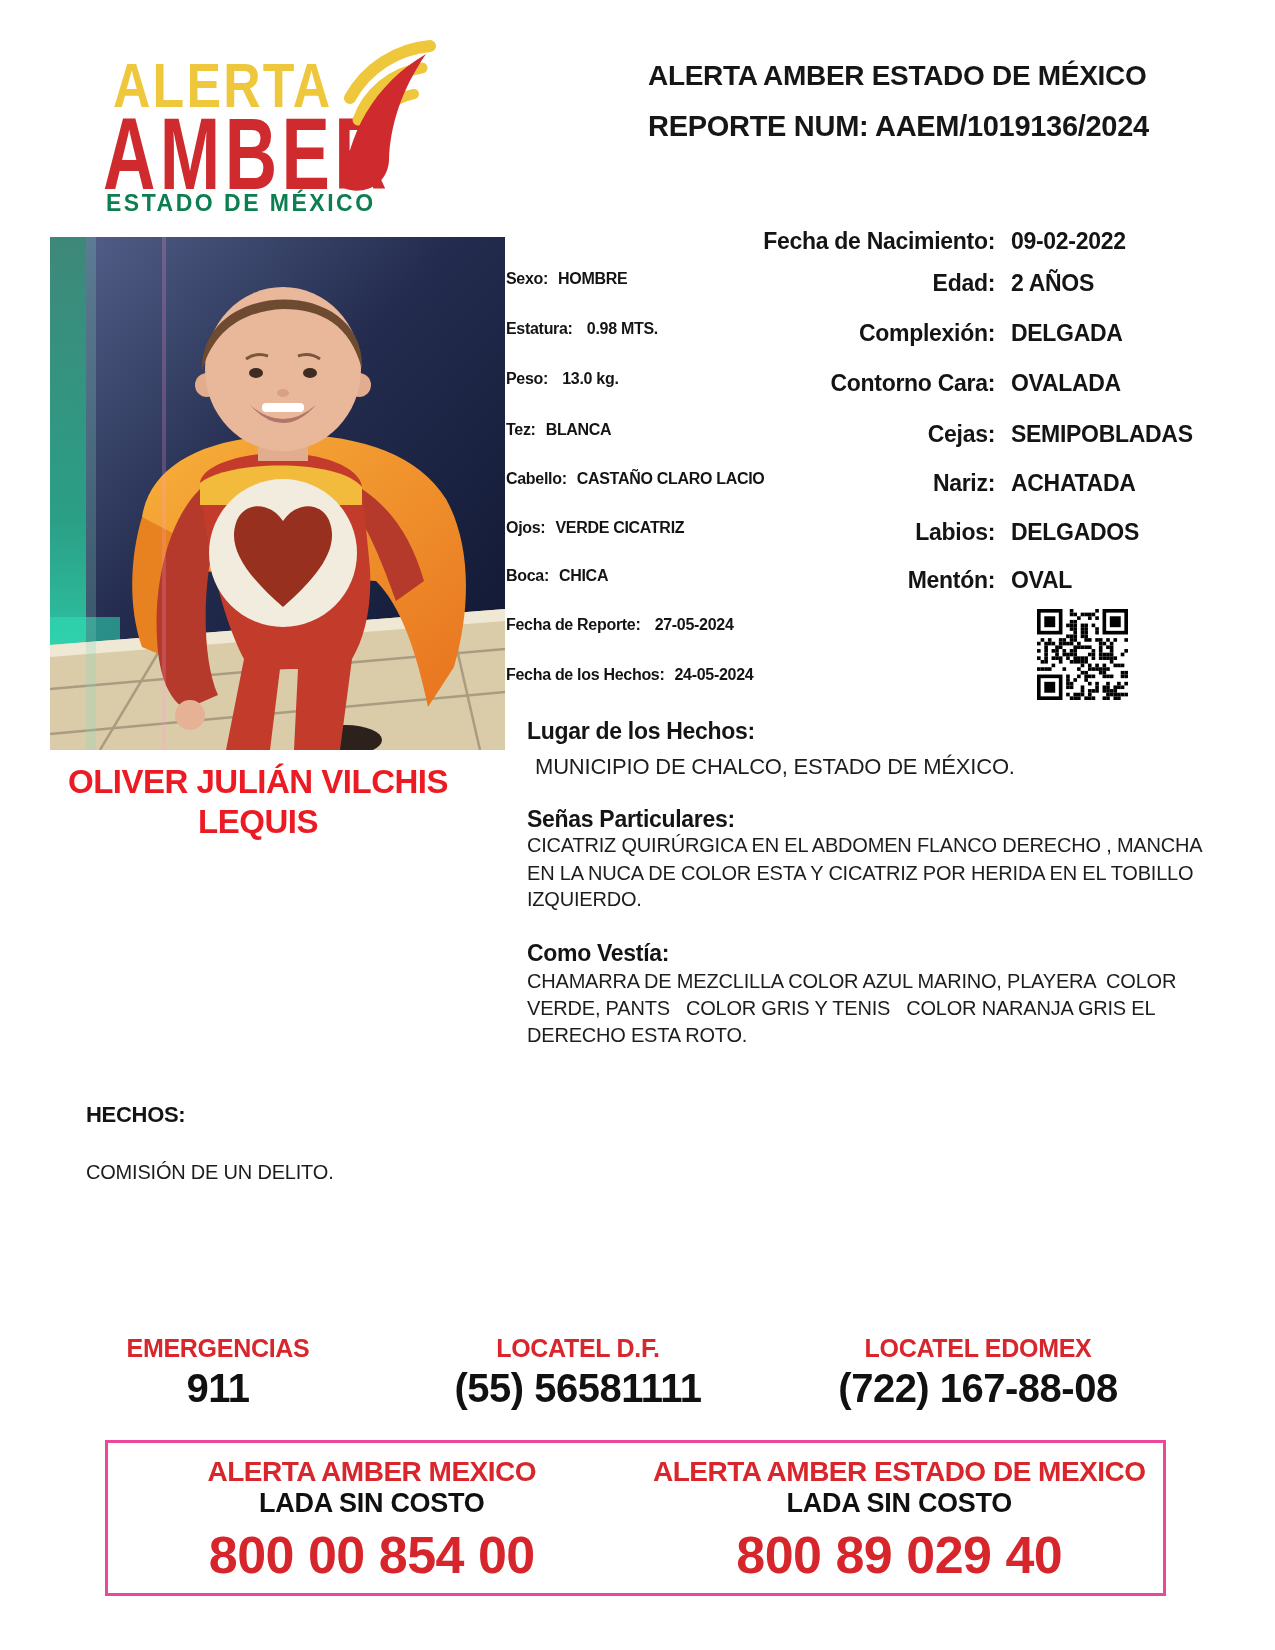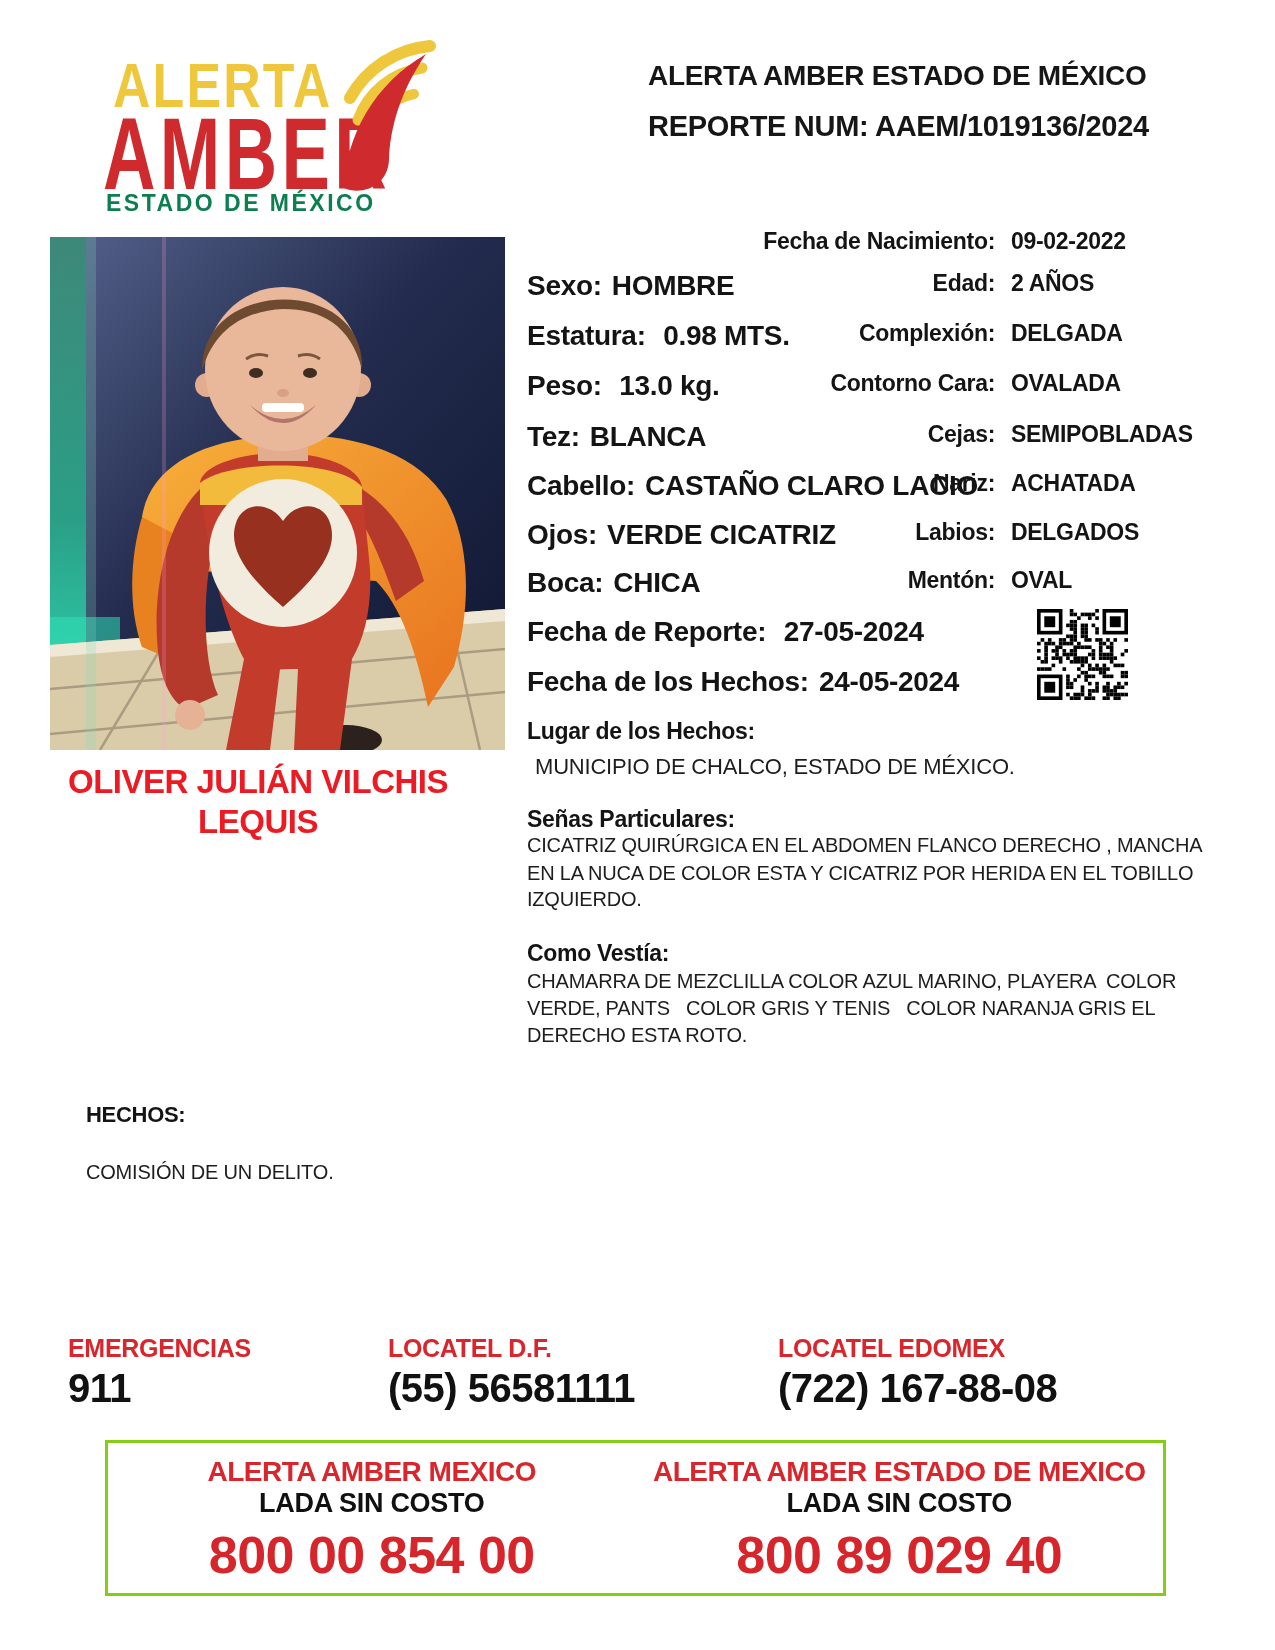--- a/index.html
+++ b/index.html
@@ -18,45 +18,45 @@
   
   .title1{position:absolute;left:640px;top:60px;font-size:28px;font-weight:bold;color:#161616;letter-spacing:-0.3px;}
   .title2{position:absolute;left:640px;top:110px;font-size:29px;font-weight:bold;color:#161616;letter-spacing:-0.3px;}
 
   
   .photo{position:absolute;left:42px;top:237px;width:455px;height:513px;}
   .child-name{position:absolute;left:30px;top:762px;width:440px;text-align:center;
     color:#ec1b23;font-size:33px;font-weight:bold;line-height:40px;letter-spacing:-0.5px;}
 
   
-  .lpair{position:absolute;left:519px;font-size:28px;font-weight:bold;white-space:pre;letter-spacing:-0.3px;text-align:right;}
+  .lpair{position:absolute;left:498px;font-size:16px;font-weight:bold;white-space:pre;letter-spacing:-0.3px;text-align:right;}
   .lpair .val{margin-left:10px;}
   .rpair{position:absolute;left:572px;display:flex;font-size:23px;font-weight:bold;white-space:pre;letter-spacing:-0.3px;}
   .rpair .rlabel{display:inline-block;width:415px;text-align:right;}
   .rpair .val{margin-left:16px;}
 
   .sec-label{position:absolute;left:519px;font-size:23px;font-weight:bold;letter-spacing:-0.3px;text-align:center;}
   .sec-text{position:absolute;left:519px;font-size:20px;font-weight:normal;color:#1d1d1d;
     white-space:pre;letter-spacing:-0.2px;}
   .place-value{position:absolute;left:527px;font-size:22px;font-weight:normal;color:#1d1d1d;letter-spacing:-0.2px;}
 
   .qr{position:absolute;left:1029px;top:609px;width:91px;height:91px;}
 
   
   .hechos-label{position:absolute;left:78px;top:1102px;font-size:22px;font-weight:bold;letter-spacing:-0.3px;}
   .hechos-line{position:absolute;left:78px;font-size:20px;color:#1d1d1d;letter-spacing:-0.2px;white-space:pre;}
 
   
-  .contact-col{position:absolute;top:1334px;}
+  .contact-col{position:absolute;top:1334px;text-align:center;}
   .contact-label{font-size:25px;font-weight:bold;color:#d8262c;letter-spacing:-0.3px;}
   .contact-number{font-size:40px;font-weight:bold;color:#111;margin-top:3px;letter-spacing:-0.5px;}
 
   
   .hotline-box{position:absolute;left:97px;top:1440px;width:1055px;height:150px;background:#fff;
-    border:3px solid #84cc16;display:flex;}
+    border:3px solid #ec4899;display:flex;}
   .hot-col{flex:1;text-align:center;padding-top:13px;}
   .hot-title{font-size:28px;font-weight:bold;color:#d8262c;letter-spacing:-0.5px;}
   .hot-sub{font-size:27px;font-weight:bold;color:#101010;letter-spacing:-0.3px;}
   .hot-number{font-size:52px;font-weight:bold;color:#d6252b;margin-top:6px;letter-spacing:-0.5px;}
 </style>
 </head>
 <body>
 
 <div class="page">
 

